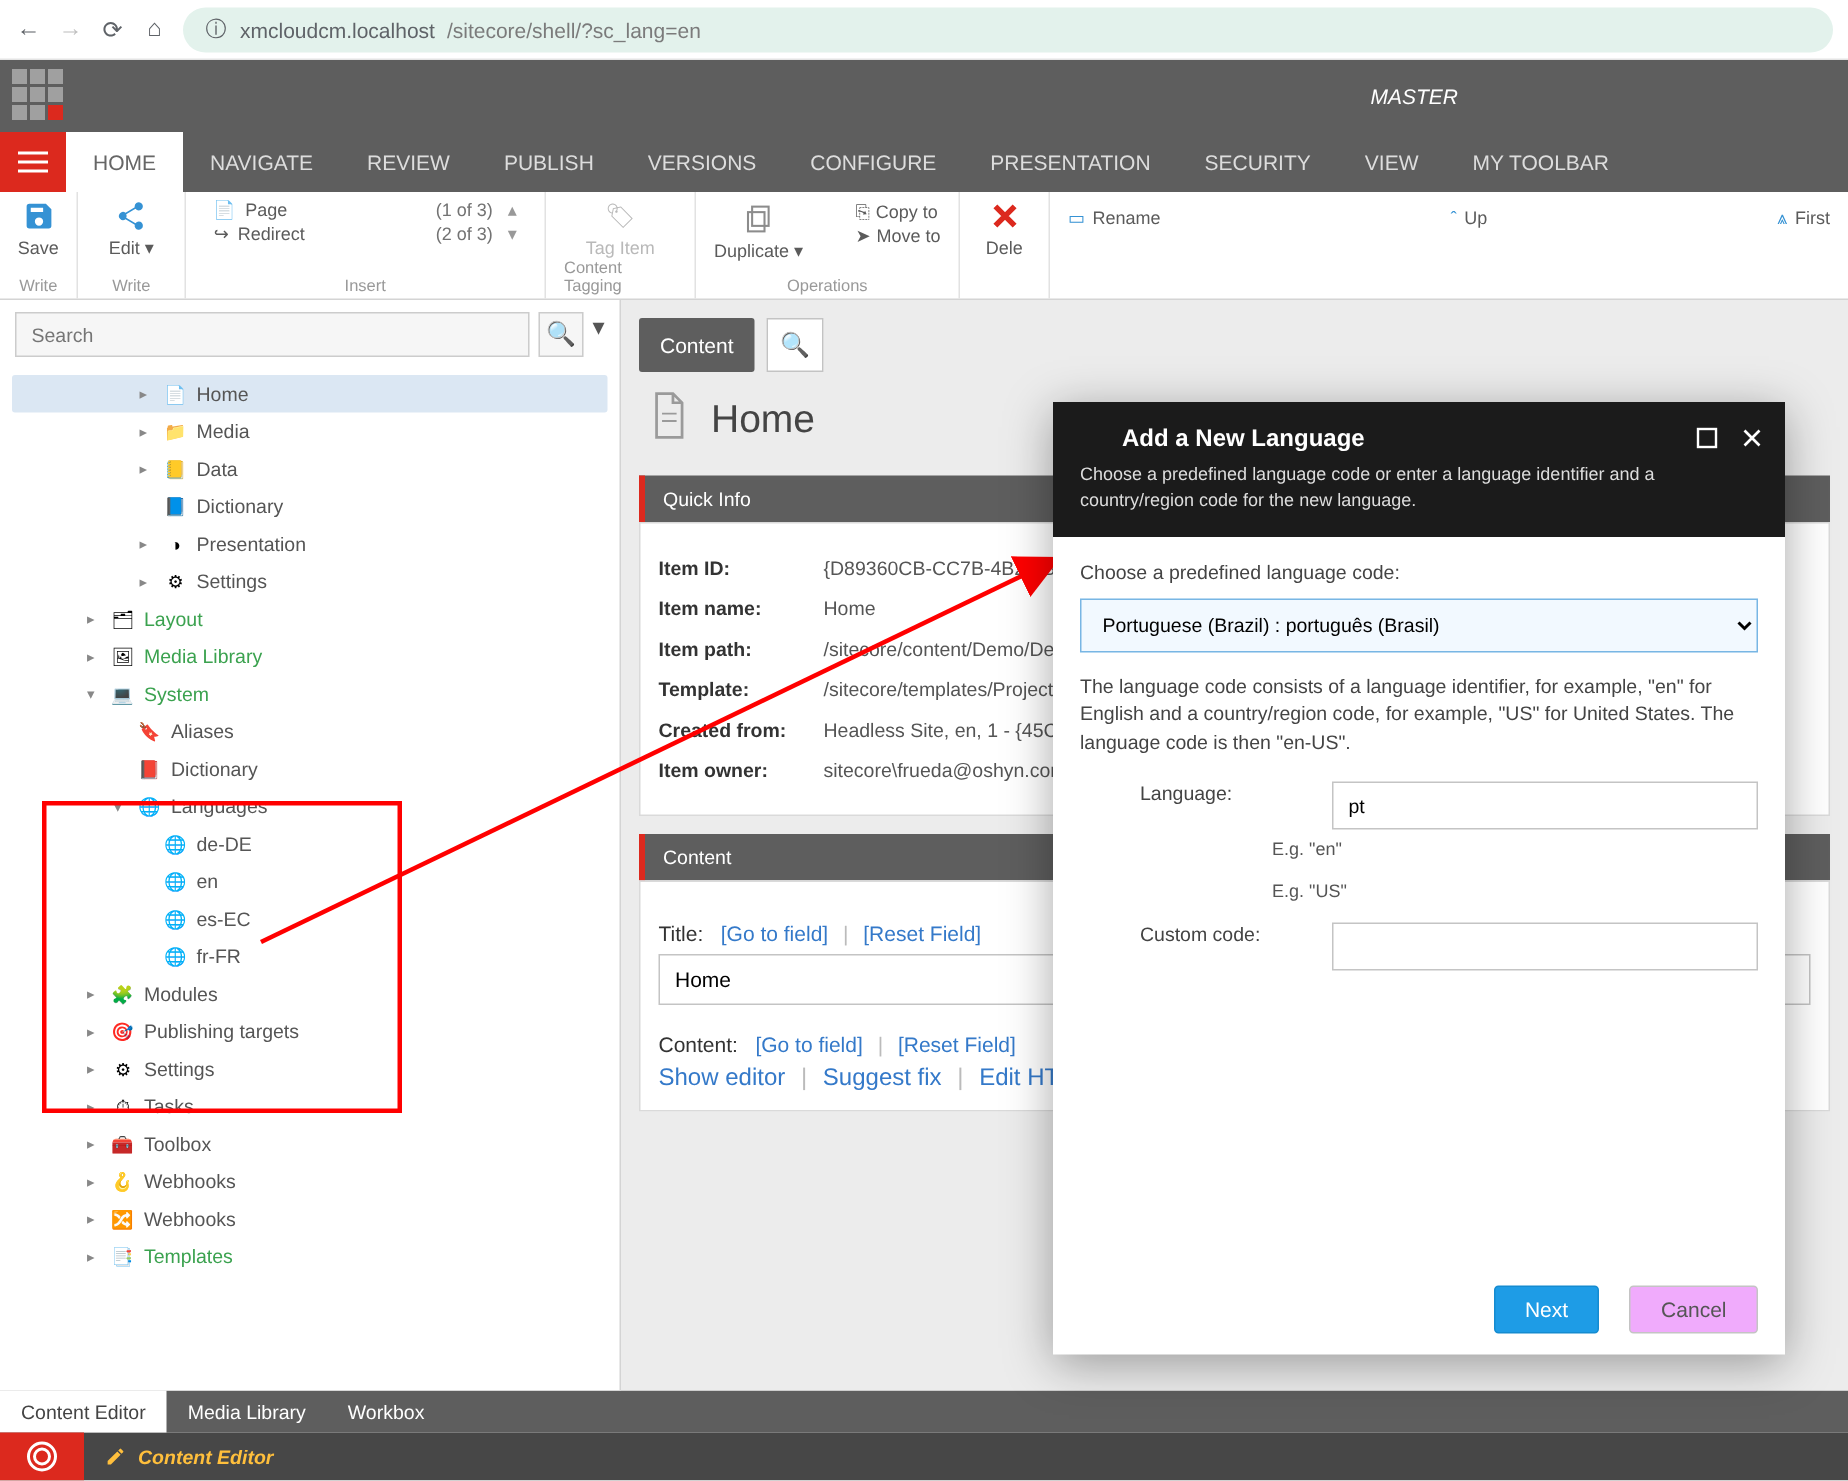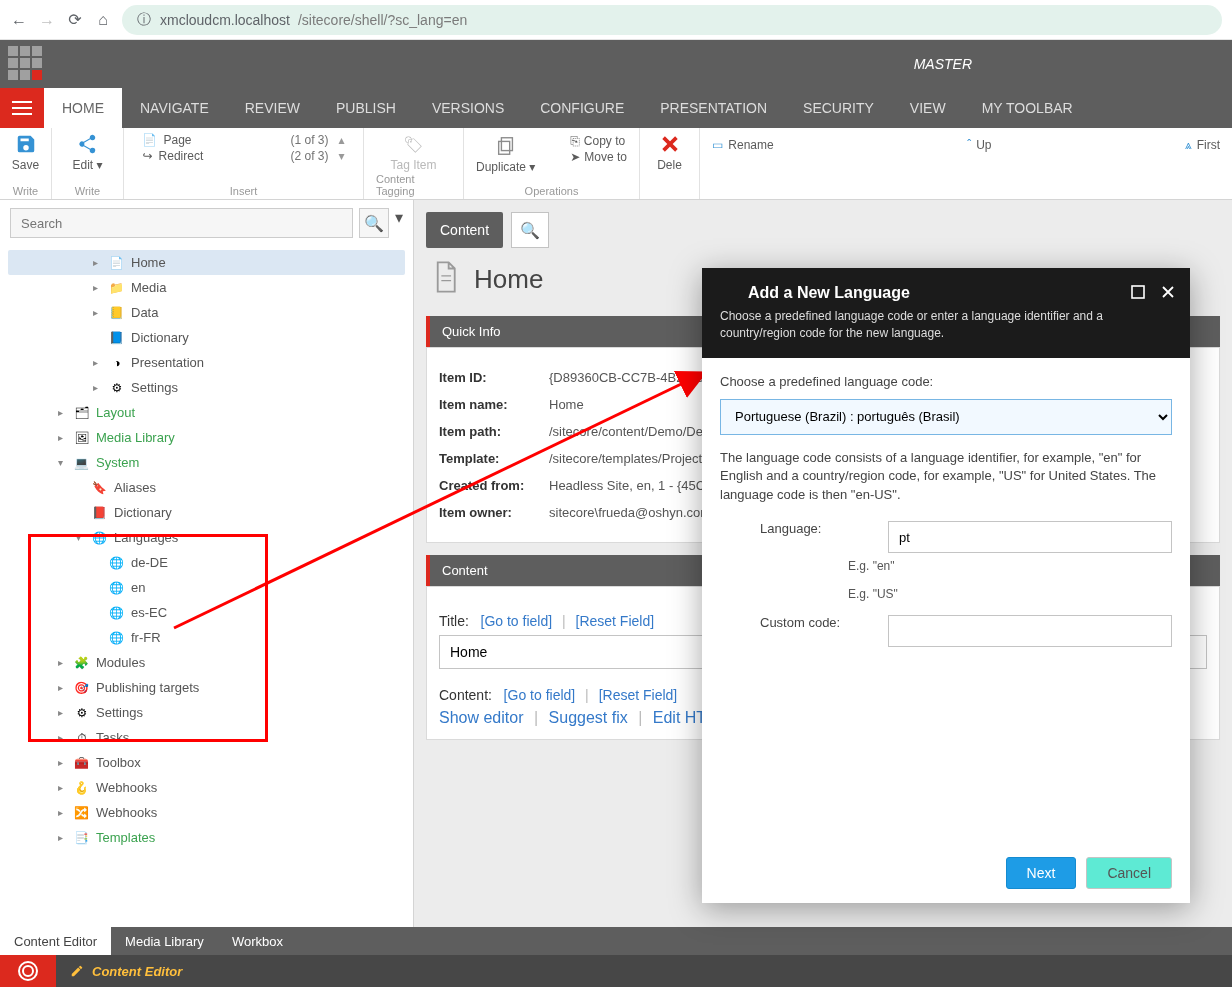--- a/index.html
+++ b/index.html
@@ -101,24 +101,24 @@
     .dialog-head .winbtn { position:absolute; top:16px; right:14px; display:flex; gap:14px;}
     .dialog-head .winbtn div { cursor:pointer; color:#fff;}
     .dialog-body { padding:16px 18px;}
     .dialog-body .lead { font-size:13px; color:#444; margin-bottom:10px;}
     .dsel { width:100%; height:36px; border:1px solid #78b6e4; background:#f2f9ff; padding:0 10px; font-size:13px;}
     .help { font-size:13px; color:#444; margin:14px 0 16px; line-height:1.45;}
     .frow { display:flex; align-items:flex-start; margin-bottom:6px;margin-left:40px;}
     .frow label { width:128px; font-size:13px; color:#444;}
     .frow input { flex:1; height:32px; border:1px solid #c4c4c4; padding:0 10px; font-size:13px;}
     .hint { font-size:12px; color:#555; margin:4px 0 14px 128px;}
-    .dialog-foot { padding:14px 18px; display:flex; justify-content:flex-end; gap:10px;}
+    .dialog-foot { padding:14px 18px; display:flex; justify-content:flex-end; gap:20px;}
     .btn { padding:7px 20px; border-radius:3px; font-size:14px; cursor:pointer;}
     .btn-primary { background:#1e9ce6; color:#fff; border:1px solid #158bd0;}
-    .btn-default { background:#5eead4; color:#555; border:1px solid #c4c4c4;}
+    .btn-default { background:#f0abfc; color:#555; border:1px solid #c4c4c4;}
 
     .red-arrow{position:absolute; pointer-events:none; z-index:50;}
   </style>
 </head>
 <body>
 
 <div class="browser-bar">
   <div class="nav-icon">←</div>
   <div class="nav-icon disabled">→</div>
   <div class="nav-icon">⟳</div>

